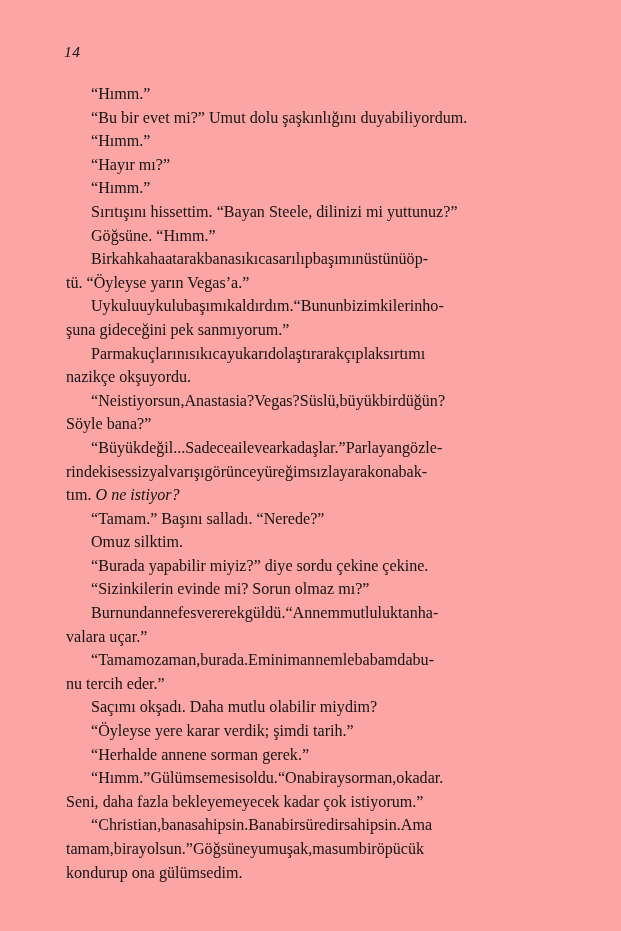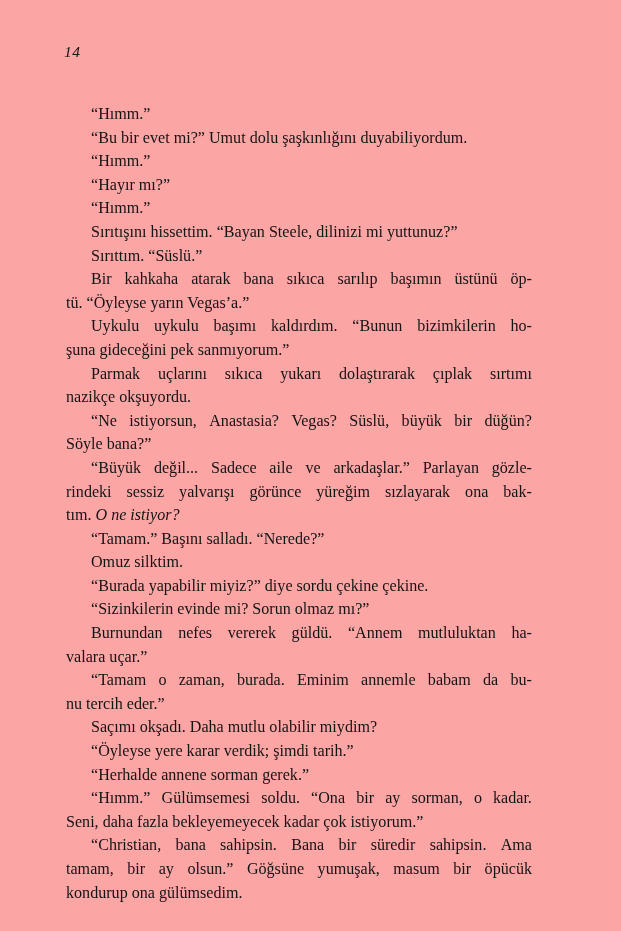--- a/index.html
+++ b/index.html
@@ -33,21 +33,20 @@
     letter-spacing: 0.6px;
     color: #161616;
   }
 
   
   .textblock {
     position: absolute;
     left: 66px;
     top: 82px;
     width: 466px;
-    margin-top: 20px;
   }
 
   .para {
     margin: 0;
     font-size: 16.1px;
     line-height: 23.6px;
     color: #141414;
     text-align: left;
     white-space: normal;
   }
@@ -58,21 +57,21 @@
     white-space: pre;
   }
   
   .line.indent {
     padding-left: 25px;
   }
   
   .line.just {
     display: flex;
     width: 100%;
-    justify-content: space-between;
+    justify-content: flex-start;
   }
   .line.just.indent {
     padding-left: 25px;
     width: calc(100% - 25px);
   }
   .line.just > span { white-space: pre; }
 
   em.thought {
     font-style: italic;
   }
@@ -97,21 +96,21 @@
       <p class="para">
         <span class="line indent">“Hayır mı?”</span>
       </p>
       <p class="para">
         <span class="line indent">“Hımm.”</span>
       </p>
       <p class="para">
         <span class="line indent">Sırıtışını hissettim. “Bayan Steele, dilinizi mi yuttunuz?”</span>
       </p>
       <p class="para">
-        <span class="line indent">Sırıttım. “Süslü.”</span>
+        <span class="line indent">Göğsüne. “Hımm.”</span>
       </p>
       <p class="para">
         <span class="line just indent"><span>Bir</span><span>kahkaha</span><span>atarak</span><span>bana</span><span>sıkıca</span><span>sarılıp</span><span>başımın</span><span>üstünü</span><span>öp-</span></span>
         <span class="line">tü. “Öyleyse yarın Vegas’a.”</span>
       </p>
       <p class="para">
         <span class="line just indent"><span>Uykulu</span><span>uykulu</span><span>başımı</span><span>kaldırdım.</span><span>“Bunun</span><span>bizimkilerin</span><span>ho-</span></span>
         <span class="line">şuna gideceğini pek sanmıyorum.”</span>
       </p>
       <p class="para">

